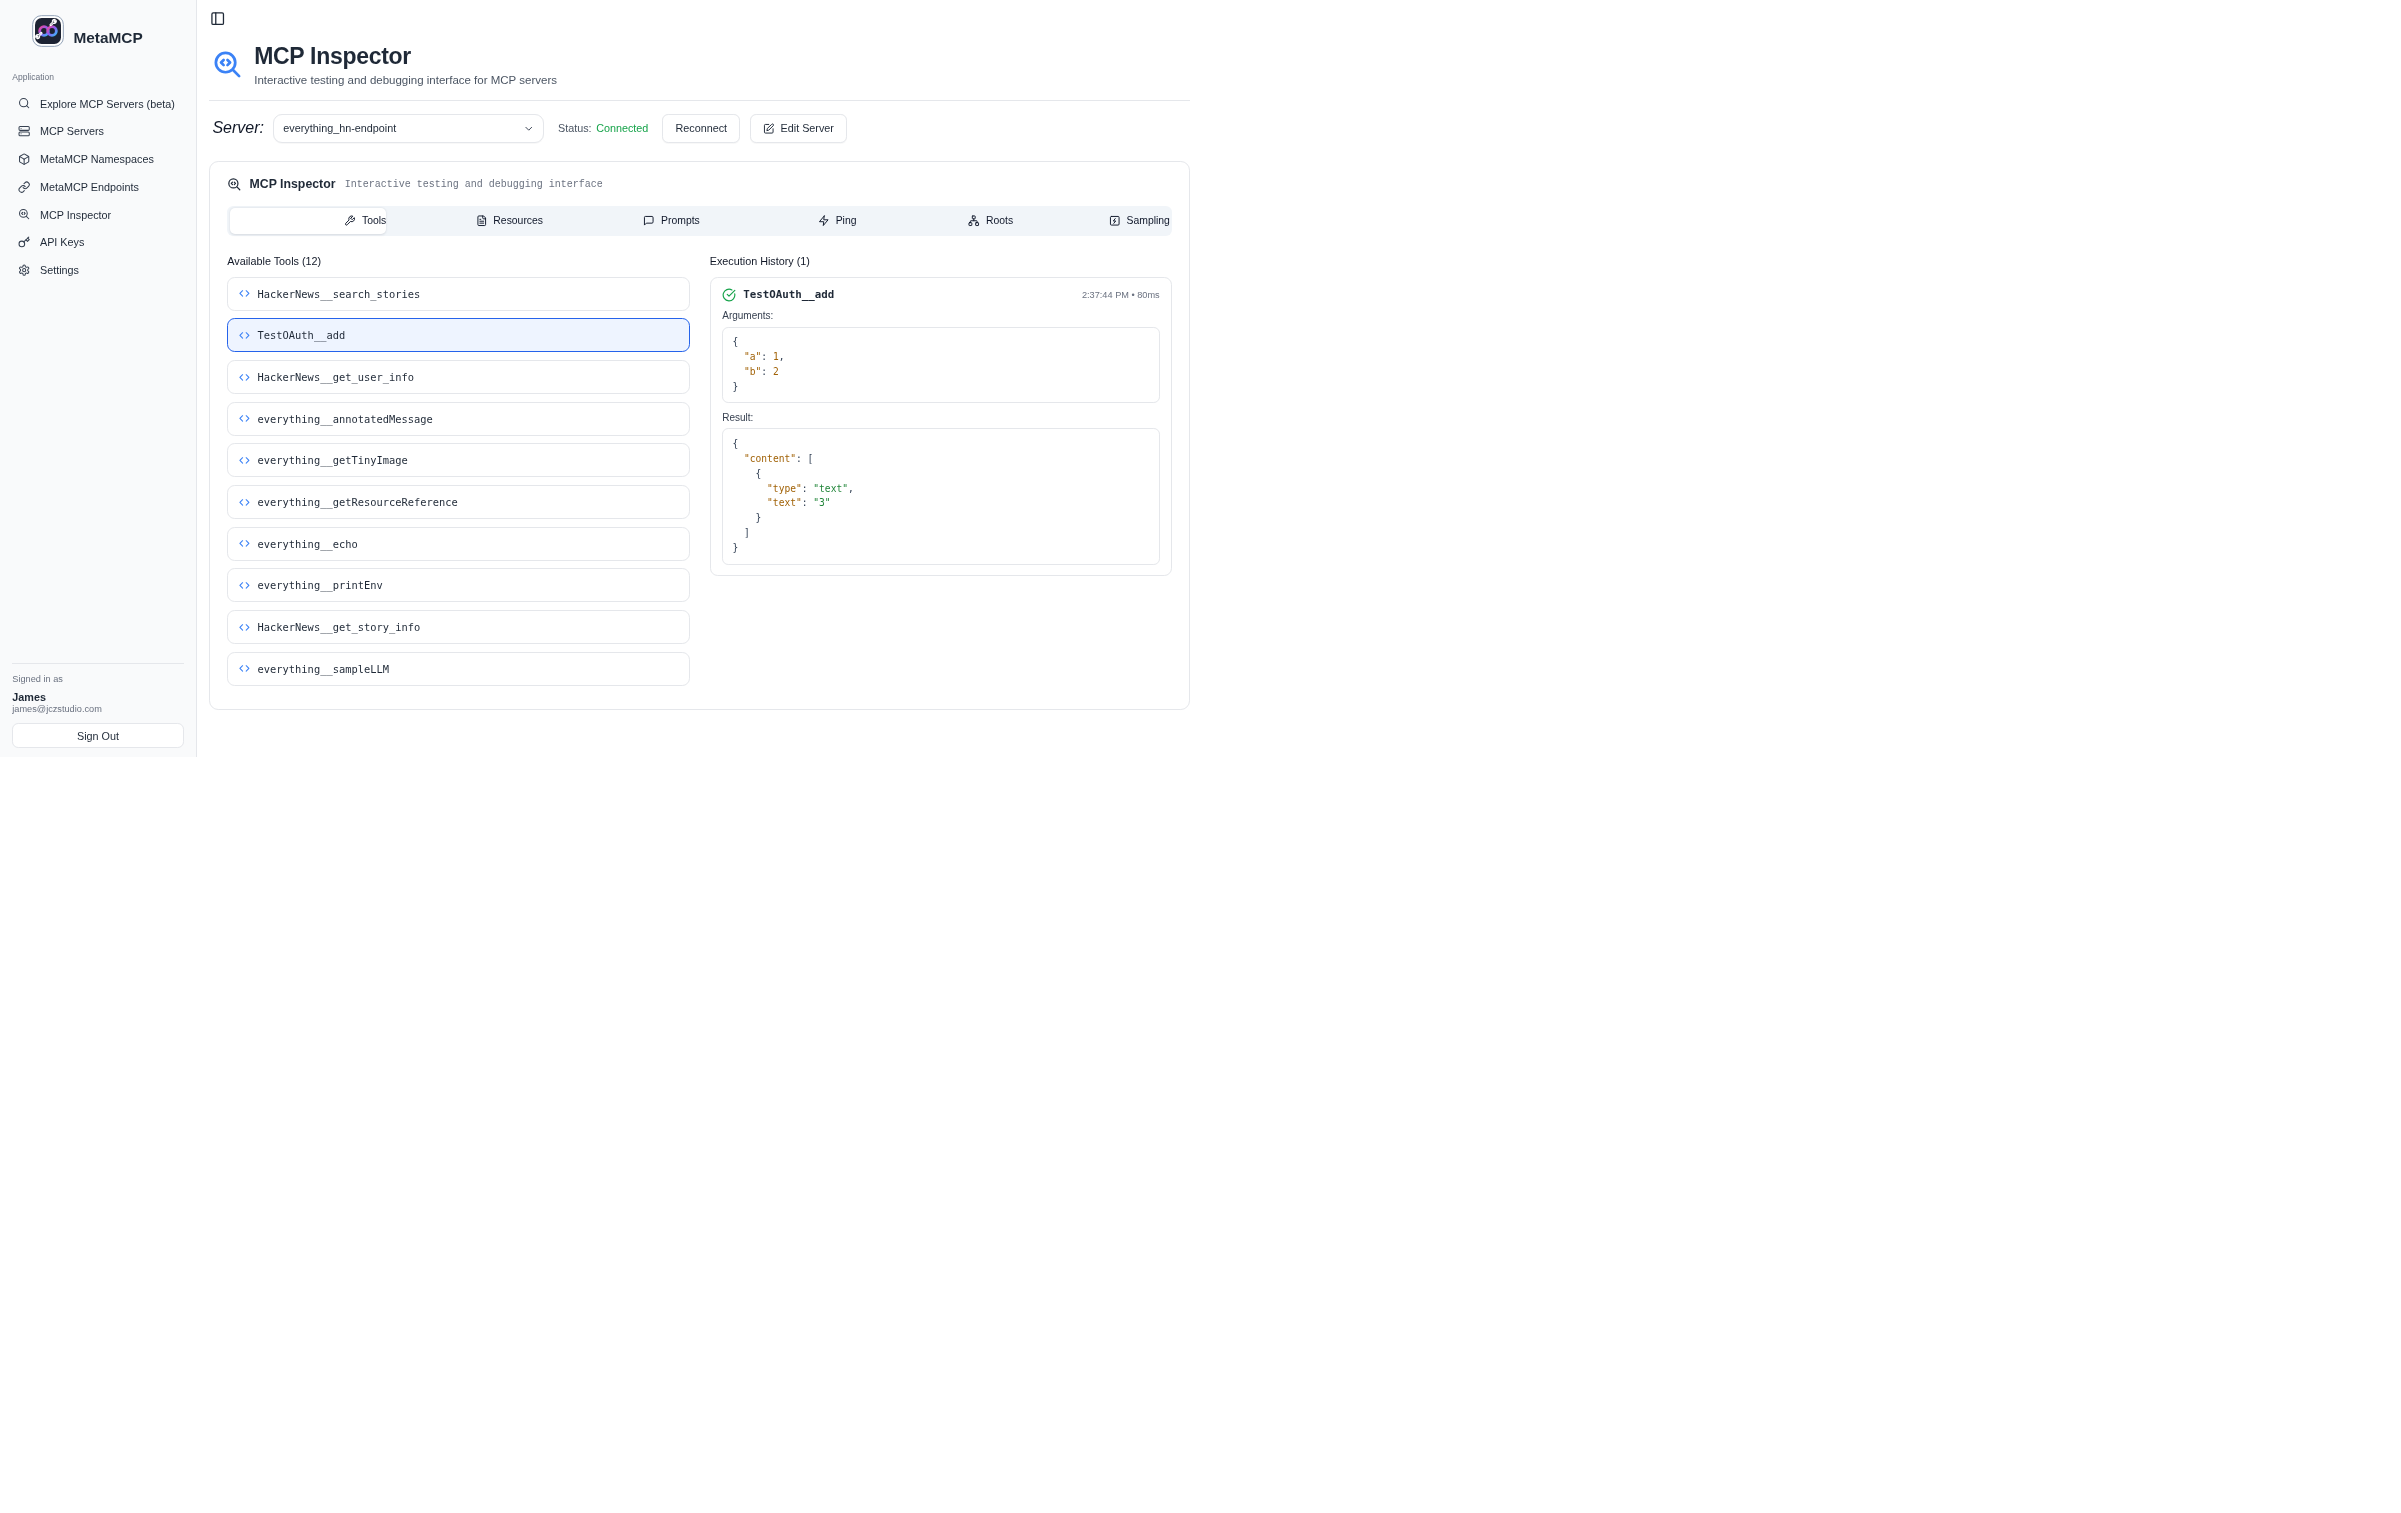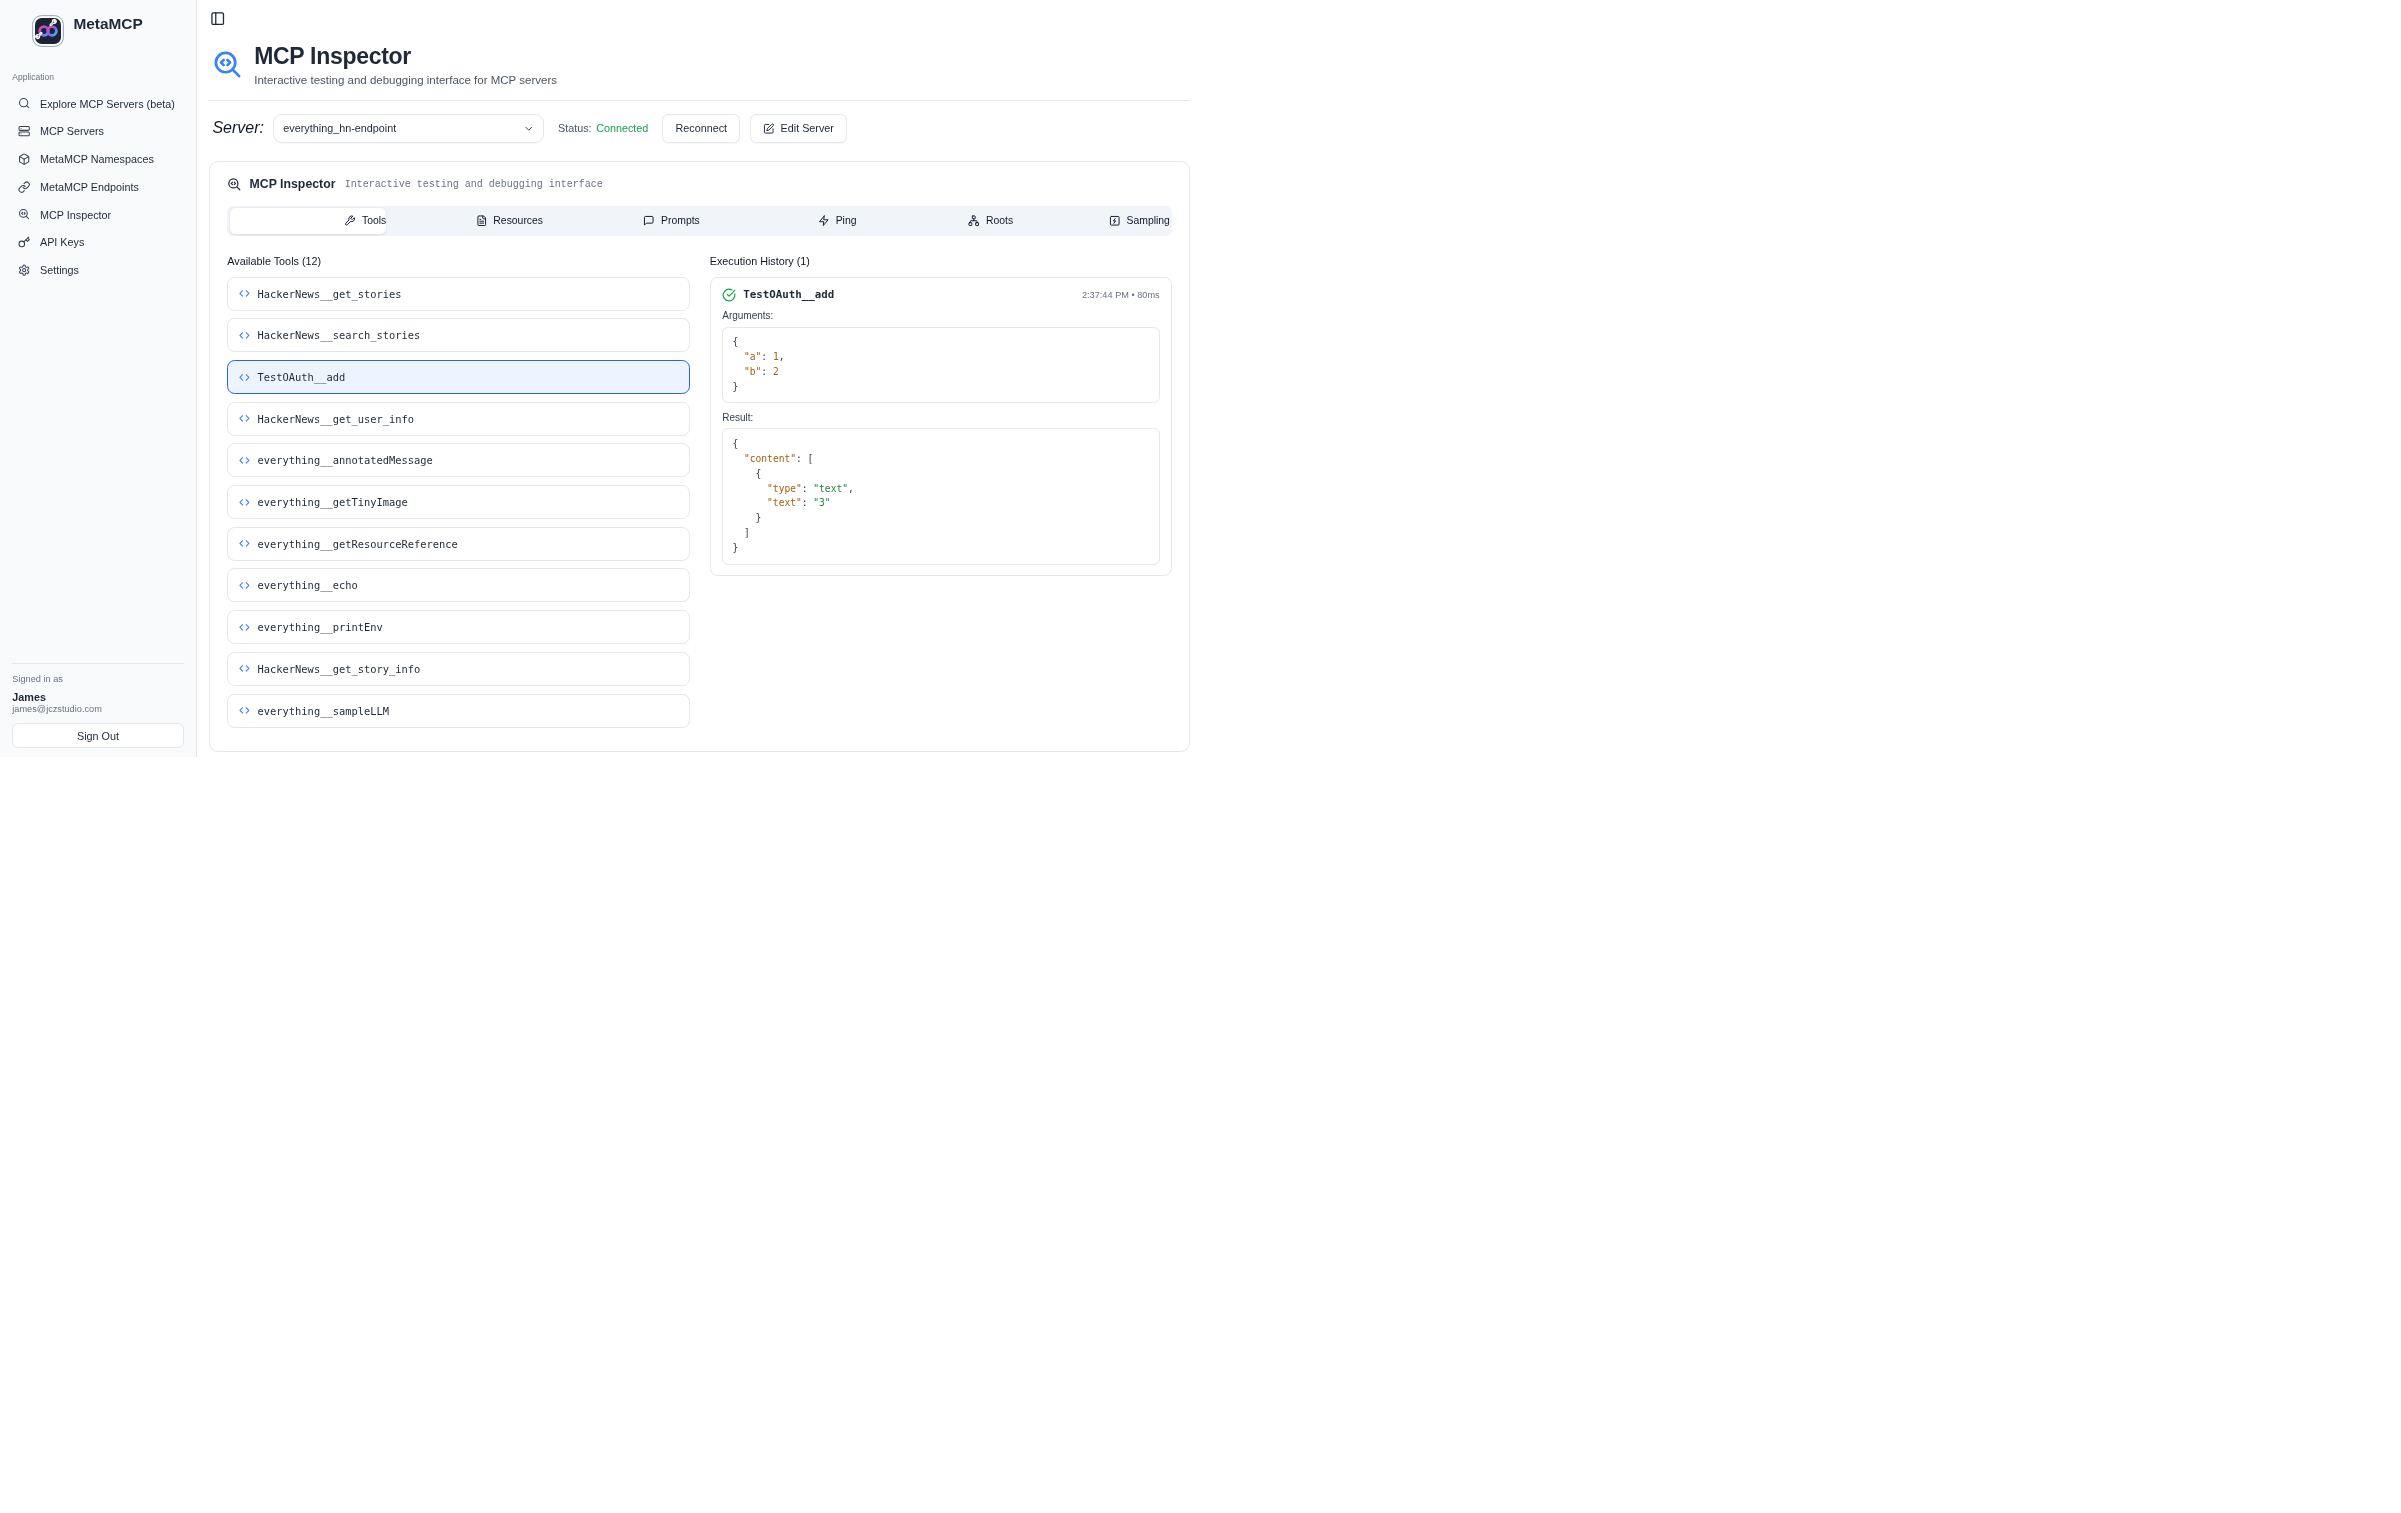--- a/index.html
+++ b/index.html
@@ -3,21 +3,21 @@
 <meta charset="utf-8">
 <style>
   * { margin:0; padding:0; box-sizing:border-box; }
   html,body { width:1201px; height:757px; overflow:hidden; background:#fff;
     font-family:"Liberation Sans", sans-serif; color:#111827; }
   .app { display:flex; width:100%; height:100%; }
 
   
   .sidebar { width:197px; min-width:197px; background:#f9fafb; border-right:0.8px solid #e5e7eb;
     display:flex; flex-direction:column; padding:12.3px 12.3px 9.2px 12.3px; }
-  .brand-row { display:flex; align-items:flex-start; gap:9.2px; margin-top:3.1px;padding-left:20px; }
+  .brand-row { display:flex; align-items:flex-end; gap:9.2px; margin-top:3.1px;padding-left:20px; }
   .brand-logo { width:32px; height:32px; display:block; }
   .brand-name { font-size:15.4px; font-weight:700; color:#1f2937; }
   .section-label { margin-top:24.6px; font-size:8.5px; color:#6b7280; }
   .nav { margin-top:9.2px; display:flex; flex-direction:column; gap:3.1px; }
   .nav-item { display:flex; align-items:center; gap:9.2px; padding:6.2px 6.2px; border-radius:6.2px;
     font-size:10.8px; color:#1f2937; cursor:pointer; }
   .nav-item svg { width:12.3px; height:12.3px; stroke:#374151; flex:0 0 auto; }
   .sidebar-footer { margin-top:auto; border-top:0.8px solid #e5e7eb; padding-top:10.8px; }
   .signed-in { font-size:9.2px; color:#6b7280; }
   .user-name { margin-top:6.2px; font-size:10.8px; font-weight:600; color:#1f2937; }
@@ -300,27 +300,20 @@
       <div class="columns">
 
         <div>
           <div class="col-heading">Available Tools (12)</div>
 
           <div class="tool-row">
             <svg viewBox="0 0 24 24" fill="none" stroke="currentColor" stroke-width="2.4" stroke-linecap="round" stroke-linejoin="round">
                 <polyline points="16 18 22 12 16 6"></polyline>
                 <polyline points="8 6 2 12 8 18"></polyline>
               </svg>
-            <span class="tool-name">HackerNews__get_stories</span>
-          </div>
-          <div class="tool-row">
-            <svg viewBox="0 0 24 24" fill="none" stroke="currentColor" stroke-width="2.4" stroke-linecap="round" stroke-linejoin="round">
-                <polyline points="16 18 22 12 16 6"></polyline>
-                <polyline points="8 6 2 12 8 18"></polyline>
-              </svg>
             <span class="tool-name">HackerNews__search_stories</span>
           </div>
           <div class="tool-row selected">
             <svg viewBox="0 0 24 24" fill="none" stroke="currentColor" stroke-width="2.4" stroke-linecap="round" stroke-linejoin="round">
                 <polyline points="16 18 22 12 16 6"></polyline>
                 <polyline points="8 6 2 12 8 18"></polyline>
               </svg>
             <span class="tool-name">TestOAuth__add</span>
           </div>
           <div class="tool-row">

